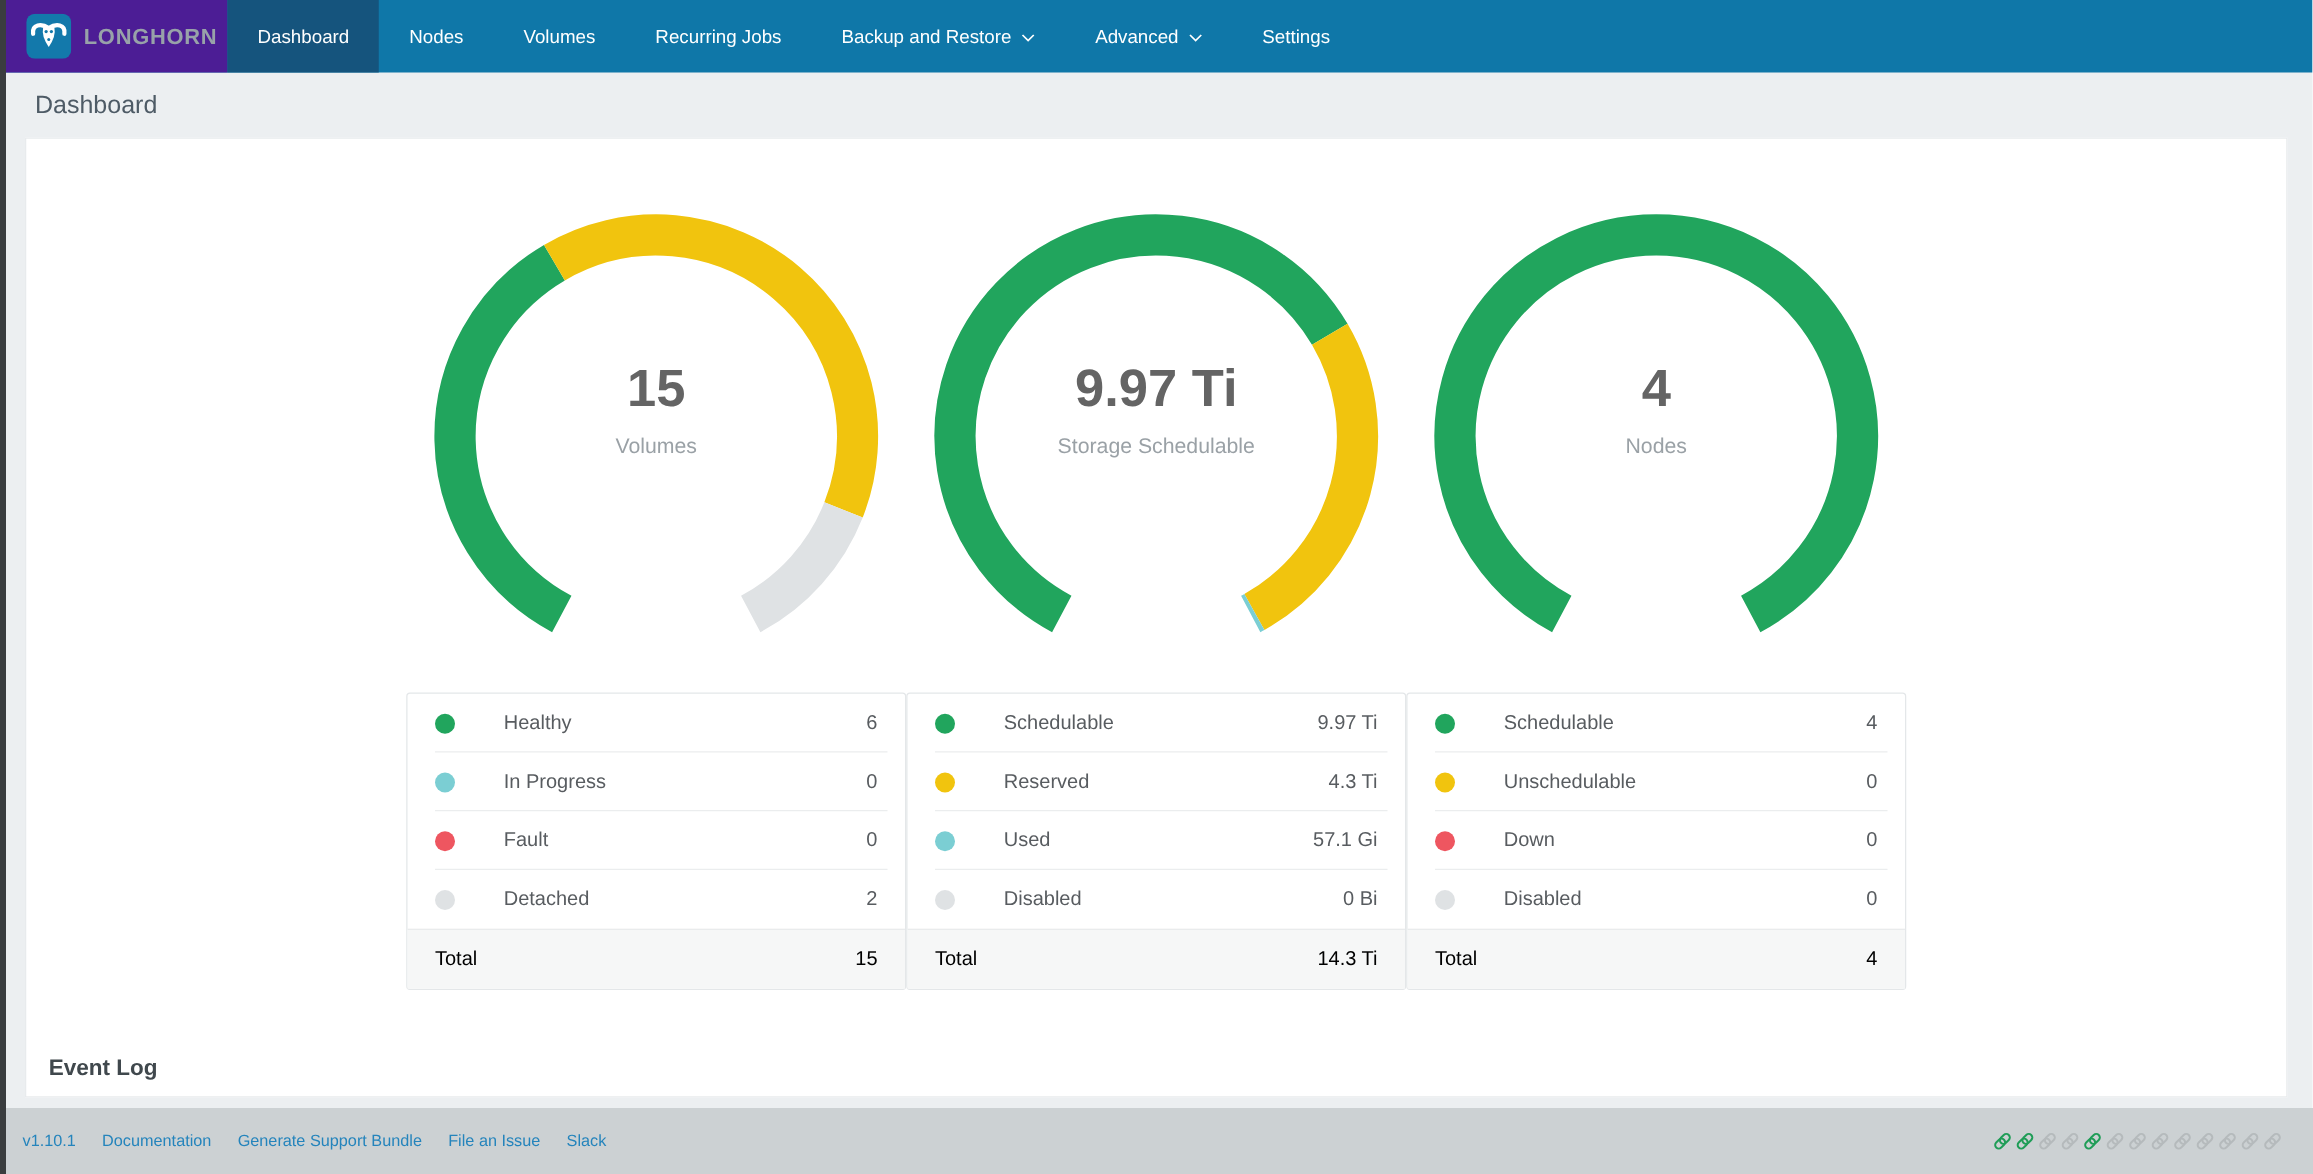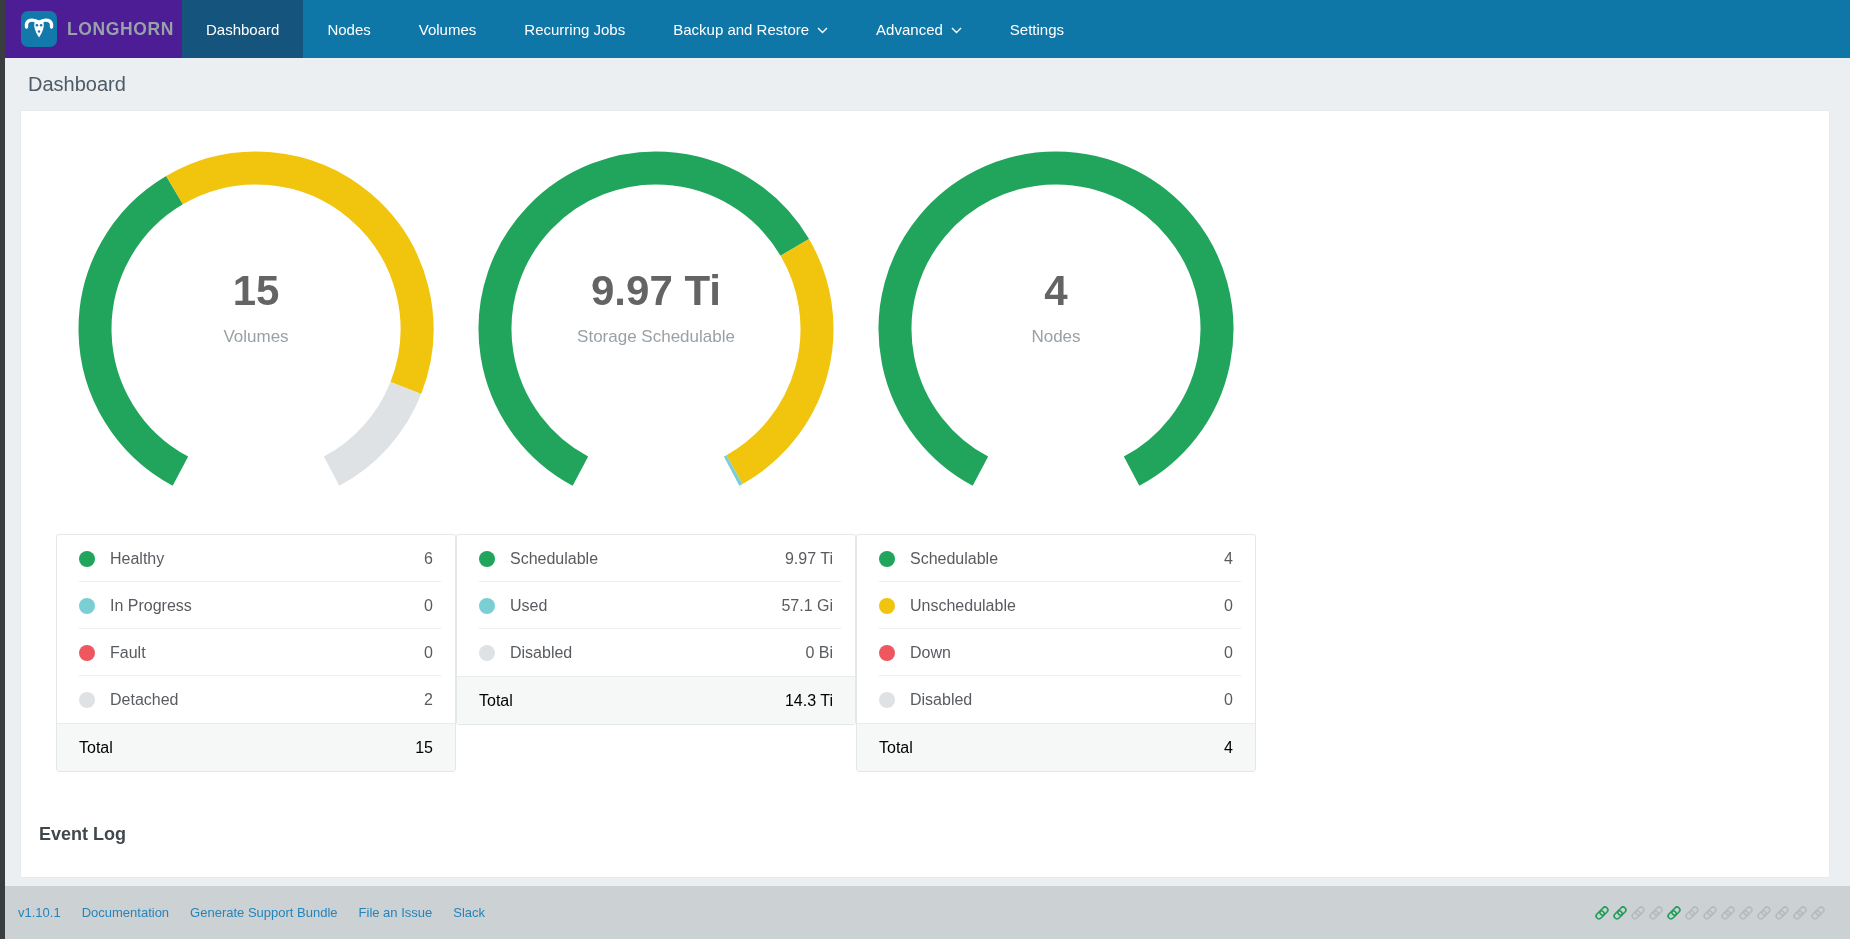--- a/index.html
+++ b/index.html
@@ -20,29 +20,29 @@
   .nav-item { display:flex; align-items:center; padding:0 24px; color:#fff; font-size:15px; cursor:pointer; gap:8px; white-space:nowrap; }
   .nav-item.active { background:#15547d; }
   .caret { display:flex; align-items:center; margin-top:2px; }
 
   
   .title-bar { height:52px; display:flex; align-items:center; padding-left:28px; }
   .title-bar h1 { margin:0; font-size:20px; font-weight:normal; color:#4e5b66; }
 
   
   .card { margin:0 20px; background:#fff; height:768px; border:1px solid #e8ebed; position:relative; overflow:hidden; }
-  .gauge-row { display:flex; justify-content:flex-start; padding:38px 35px 0 35px; }
+  .gauge-row { display:flex; justify-content:center; padding:38px 35px 0 35px;margin-top:20px; }
   .col { width:400px; display:flex; flex-direction:column; align-items:center; }
   .gauge-wrap { position:relative; width:360px; height:360px; }
   .gauge-center { position:absolute; left:0; right:0; top:118px; text-align:center; pointer-events:none; }
   .gauge-value { font-size:42px; font-weight:bold; color:#646464; }
   .gauge-label { margin-top:12px; font-size:17px; color:#9aa1a6; }
 
   .legend { width:100%; margin-top:25px; border:1px solid #e4e7e9; border-radius:3px; background:#fff; }
-  .legend-row { height:47px; display:flex; align-items:center; padding:0 22px; font-size:16px; color:#585c60; position:relative; }
+  .legend-row { height:47px; display:flex; align-items:center; padding:0 22px; font-size:16px; color:#585c60; position:relative;gap:24px; }
   .legend-row:not(.last)::after { content:""; position:absolute; left:22px; right:14px; bottom:0; height:1px; background:#ebedee; }
   .dot { width:16px; height:16px; border-radius:50%; margin-right:15px; flex:none; }
   .legend-label { flex:1; }
   .legend-value { text-align:right; }
   .legend-total { height:48px; display:flex; align-items:center; padding:0 22px; background:#f6f7f7; border-top:1px solid #e9ebec; font-size:16px; color:#000000; }
   .legend-total .legend-label { flex:1; }
 
   .section-heading { margin:52px 0 0 18px; font-size:18px; font-weight:bold; color:#40484d; }
 
   
@@ -157,20 +157,25 @@
             <div class="gauge-value">9.97 Ti</div>
             <div class="gauge-label">Storage Schedulable</div>
           </div></div>
         <div class="legend">
           <div class="legend-row">
             <span class="dot" style="background: rgb(33, 165, 93);"></span>
             <span class="legend-label">Schedulable</span>
             <span class="legend-value">9.97 Ti</span>
           </div>
           <div class="legend-row">
+            <span class="dot" style="background: rgb(241, 196, 14);"></span>
+            <span class="legend-label">Reserved</span>
+            <span class="legend-value">4.3 Ti</span>
+          </div>
+          <div class="legend-row">
             <span class="dot" style="background: rgb(123, 206, 211);"></span>
             <span class="legend-label">Used</span>
             <span class="legend-value">57.1 Gi</span>
           </div>
           <div class="legend-row last">
             <span class="dot" style="background: rgb(223, 226, 228);"></span>
             <span class="legend-label">Disabled</span>
             <span class="legend-value">0 Bi</span>
           </div>
           <div class="legend-total">

